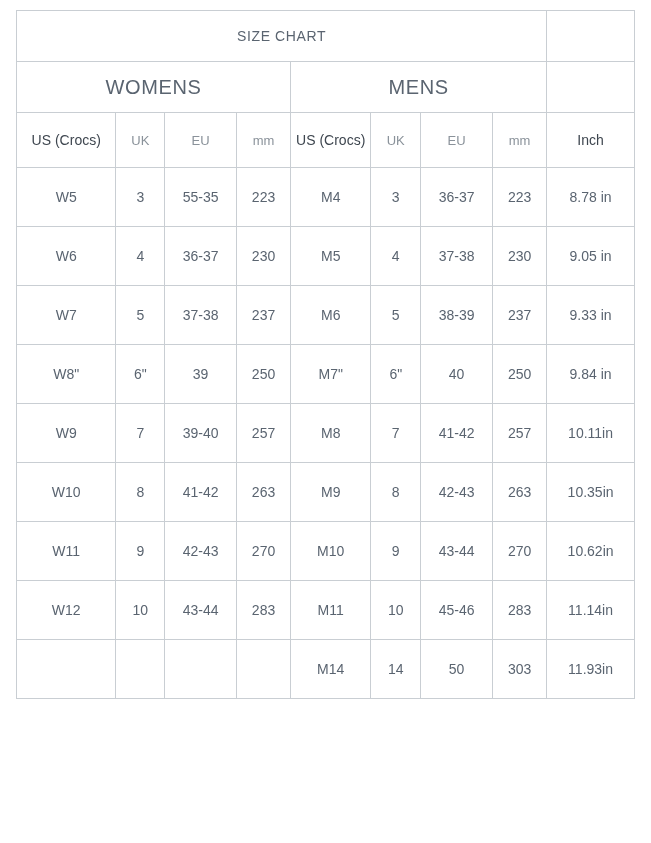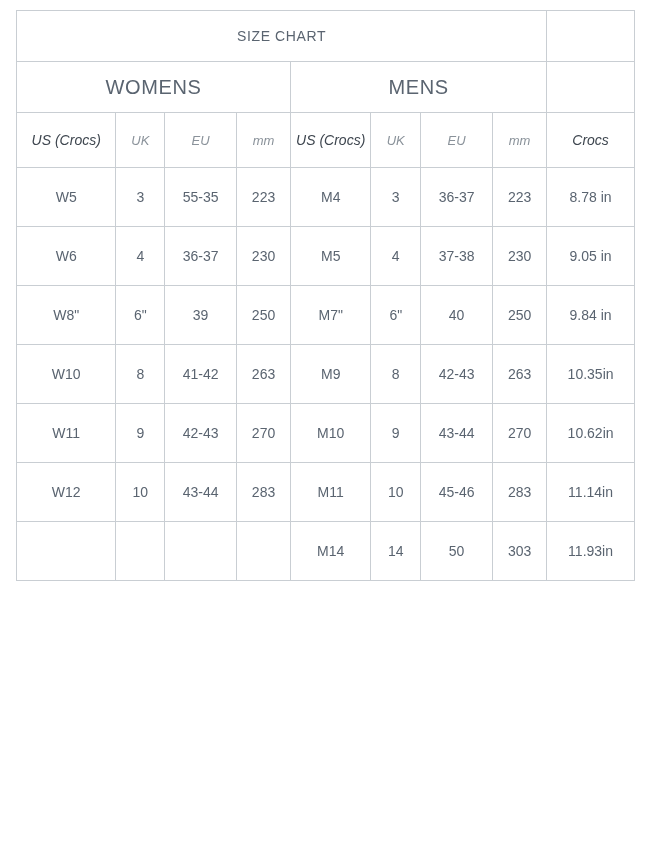--- a/index.html
+++ b/index.html
@@ -53,21 +53,20 @@
   .group-row td {
     height: 48px;
     font-size: 20px;
     letter-spacing: 0.6px;
     color: #5a6470;
   }
   .head-row td {
     height: 52px;
     font-size: 14px;
     color: #4a535d;
-    font-style: italic;
   }
   .head-row td.strong {
     font-size: 14px;
     color: #3e464f;
   }
   .head-row td.muted {
     color: #8a929a;
     font-size: 13px;
     margin-top: 20px;
   }
@@ -108,21 +107,21 @@
       </tr>
       <tr class="head-row">
         <td class="strong">US (Crocs)</td>
         <td class="muted">UK</td>
         <td class="muted">EU</td>
         <td class="muted">mm</td>
         <td class="strong">US (Crocs)</td>
         <td class="muted">UK</td>
         <td class="muted">EU</td>
         <td class="muted">mm</td>
-        <td class="strong">Crocs</td>
+        <td class="strong">Inch</td>
       </tr>
 
       <tr class="data-row">
         <td>W5</td>
         <td>3</td>
         <td>55-35</td>
         <td>223</td>
         <td>M4</td>
         <td>3</td>
         <td>36-37</td>
@@ -134,31 +133,53 @@
         <td>4</td>
         <td>36-37</td>
         <td>230</td>
         <td>M5</td>
         <td>4</td>
         <td>37-38</td>
         <td>230</td>
         <td>9.05 in</td>
       </tr>
       <tr class="data-row">
+        <td>W7</td>
+        <td>5</td>
+        <td>37-38</td>
+        <td>237</td>
+        <td>M6</td>
+        <td>5</td>
+        <td>38-39</td>
+        <td>237</td>
+        <td>9.33 in</td>
+      </tr>
+      <tr class="data-row">
         <td>W8"</td>
         <td>6"</td>
         <td>39</td>
         <td>250</td>
         <td>M7"</td>
         <td>6"</td>
         <td>40</td>
         <td>250</td>
         <td>9.84 in</td>
       </tr>
       <tr class="data-row">
+        <td>W9</td>
+        <td>7</td>
+        <td>39-40</td>
+        <td>257</td>
+        <td>M8</td>
+        <td>7</td>
+        <td>41-42</td>
+        <td>257</td>
+        <td>10.11in</td>
+      </tr>
+      <tr class="data-row">
         <td>W10</td>
         <td>8</td>
         <td>41-42</td>
         <td>263</td>
         <td>M9</td>
         <td>8</td>
         <td>42-43</td>
         <td>263</td>
         <td>10.35in</td>
       </tr>

